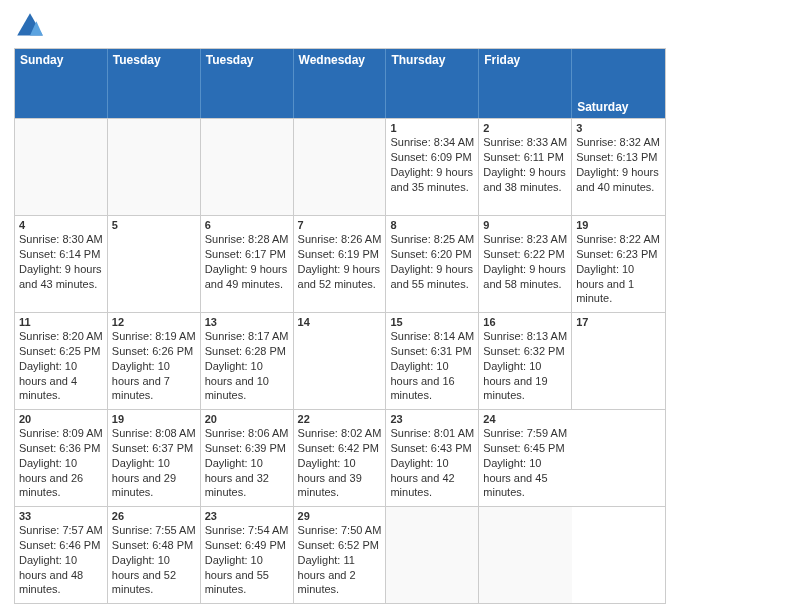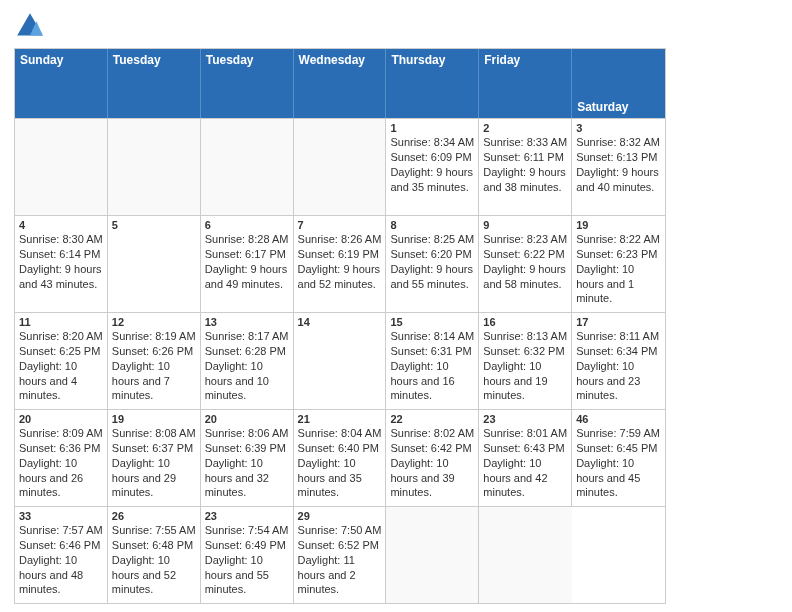--- a/index.html
+++ b/index.html
@@ -212,50 +212,45 @@
           <div class="cal-cell">
             <div class="cal-day-num">15</div>
             <div class="cal-info">Sunrise: 8:14 AM<br>Sunset: 6:31 PM<br>Daylight: 10 hours and 16 minutes.</div>
           </div>
           <div class="cal-cell">
             <div class="cal-day-num">16</div>
             <div class="cal-info">Sunrise: 8:13 AM<br>Sunset: 6:32 PM<br>Daylight: 10 hours and 19 minutes.</div>
           </div>
           <div class="cal-cell">
             <div class="cal-day-num">17</div>
-            <div class="cal-info">Sunrise: 8:11 AM<br>Sunset: 6:34 PM<br>Daylight: 10 hours and 23 minutes.</div>
           </div>
         </div>
         <div class="cal-week">
           <div class="cal-cell">
             <div class="cal-day-num">20</div>
             <div class="cal-info">Sunrise: 8:09 AM<br>Sunset: 6:36 PM<br>Daylight: 10 hours and 26 minutes.</div>
           </div>
           <div class="cal-cell">
             <div class="cal-day-num">19</div>
             <div class="cal-info">Sunrise: 8:08 AM<br>Sunset: 6:37 PM<br>Daylight: 10 hours and 29 minutes.</div>
           </div>
           <div class="cal-cell">
             <div class="cal-day-num">20</div>
             <div class="cal-info">Sunrise: 8:06 AM<br>Sunset: 6:39 PM<br>Daylight: 10 hours and 32 minutes.</div>
           </div>
           <div class="cal-cell">
-            <div class="cal-day-num">21</div>
-            <div class="cal-info">Sunrise: 8:04 AM<br>Sunset: 6:40 PM<br>Daylight: 10 hours and 35 minutes.</div>
-          </div>
-          <div class="cal-cell">
             <div class="cal-day-num">22</div>
             <div class="cal-info">Sunrise: 8:02 AM<br>Sunset: 6:42 PM<br>Daylight: 10 hours and 39 minutes.</div>
           </div>
           <div class="cal-cell">
             <div class="cal-day-num">23</div>
             <div class="cal-info">Sunrise: 8:01 AM<br>Sunset: 6:43 PM<br>Daylight: 10 hours and 42 minutes.</div>
           </div>
           <div class="cal-cell">
-            <div class="cal-day-num">46</div>
+            <div class="cal-day-num">24</div>
             <div class="cal-info">Sunrise: 7:59 AM<br>Sunset: 6:45 PM<br>Daylight: 10 hours and 45 minutes.</div>
           </div>
         </div>
         <div class="cal-week">
           <div class="cal-cell">
             <div class="cal-day-num">33</div>
             <div class="cal-info">Sunrise: 7:57 AM<br>Sunset: 6:46 PM<br>Daylight: 10 hours and 48 minutes.</div>
           </div>
           <div class="cal-cell">
             <div class="cal-day-num">26</div>

